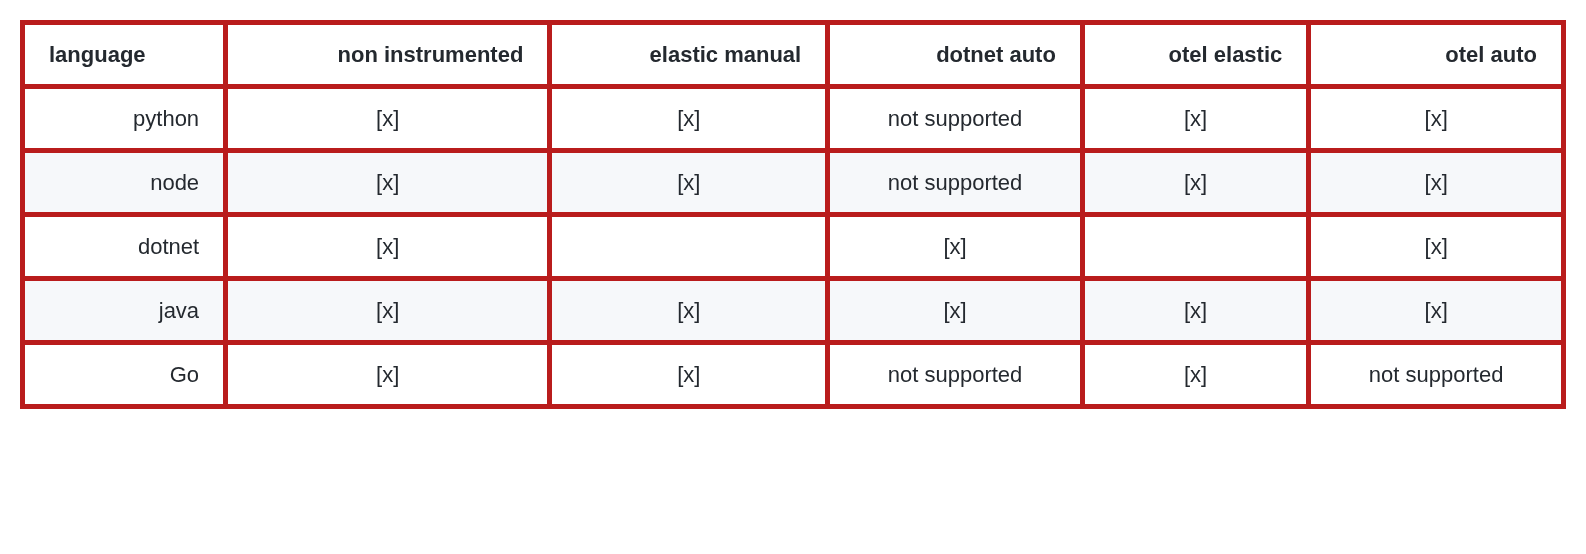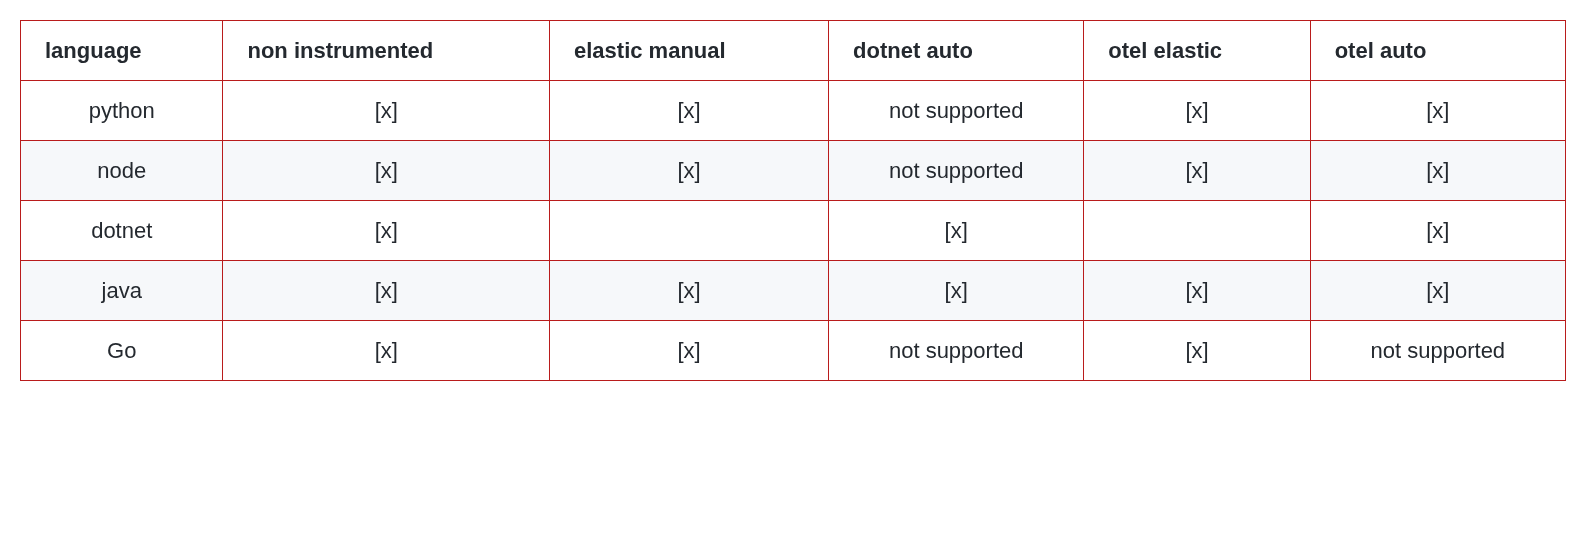--- a/index.html
+++ b/index.html
@@ -12,38 +12,38 @@
       font-size: 22px;
       color: #24292f;
       background: #ffffff;
     }
     table {
       border-collapse: collapse;
       width: 100%;
       max-width: 1546px;
     }
     th, td {
-      border: 1px solid #b91c1c;
+      border: 5px solid #b91c1c;
       padding: 13px 24px;
       text-align: left;
       line-height: 1.5;
     }
     th {
       font-weight: 600;
       background: #ffffff;
-      text-align: left;
+      text-align: right;
     }
     th:first-child {
       text-align: left;
     }
     td {
       text-align: center;
     }
     td:first-child {
-      text-align: center;
+      text-align: right;
     }
     tbody tr:nth-child(even) {
       background: #f6f8fa;
     }
     tbody tr:nth-child(odd) {
       background: #ffffff;
     }
   </style>
 </head>
 <body>

